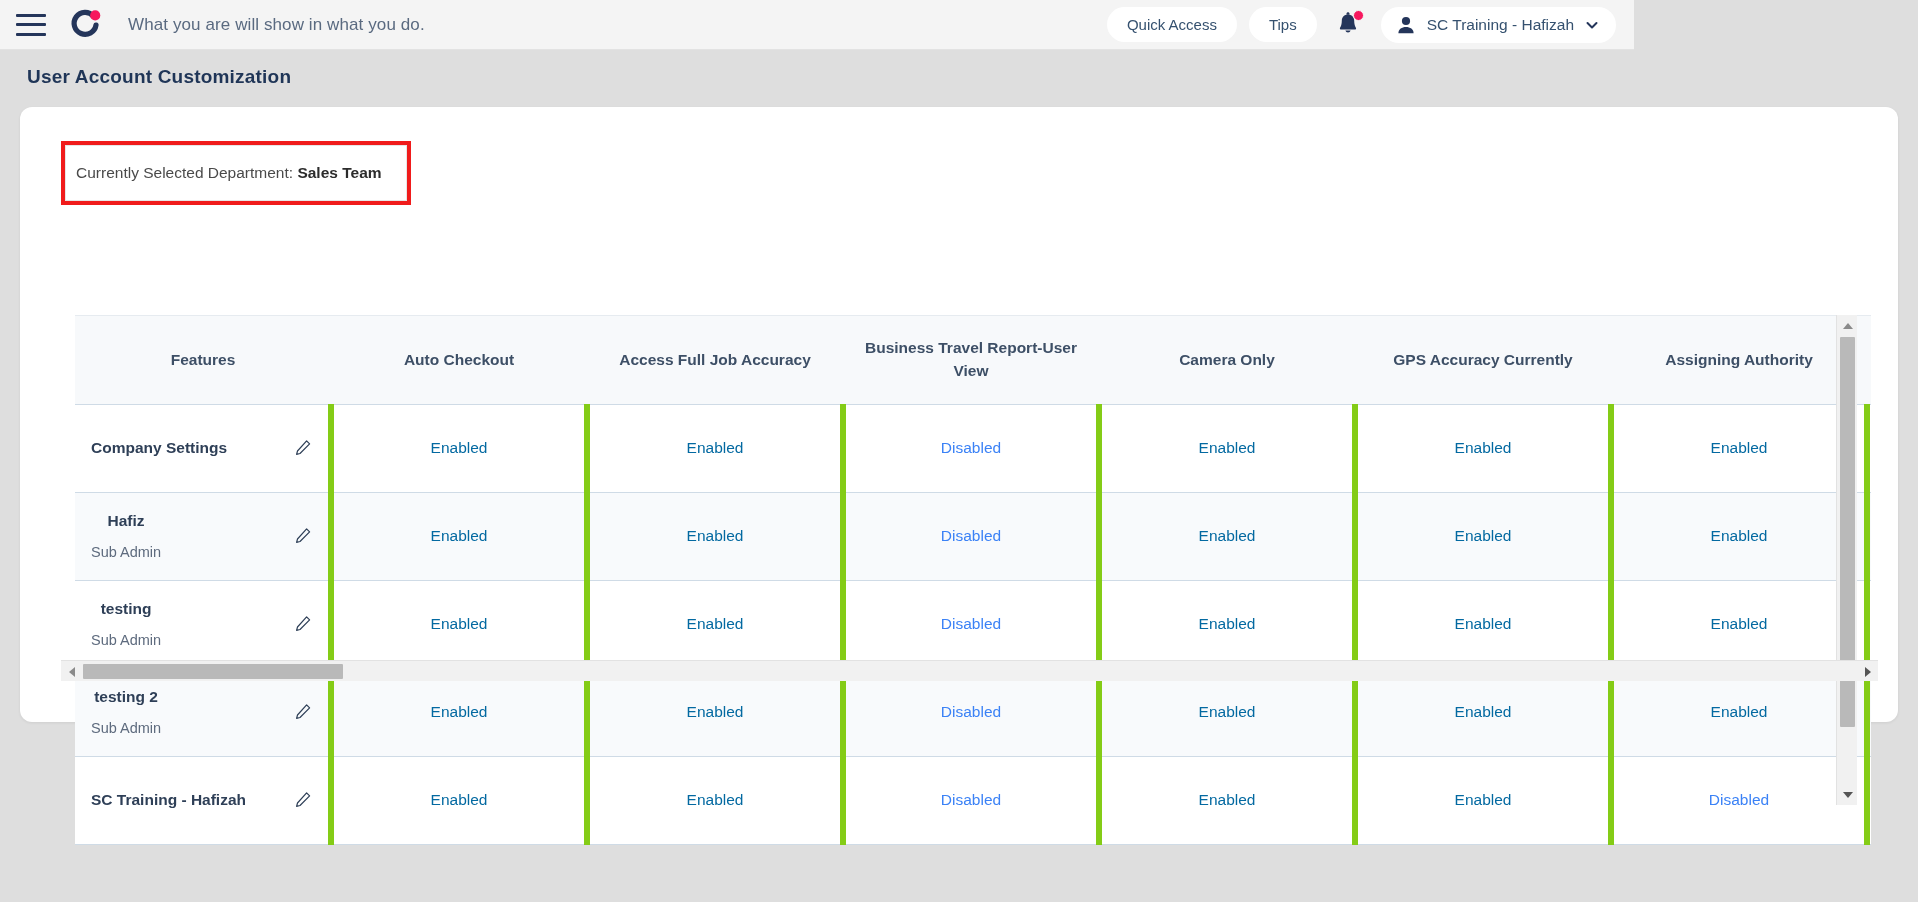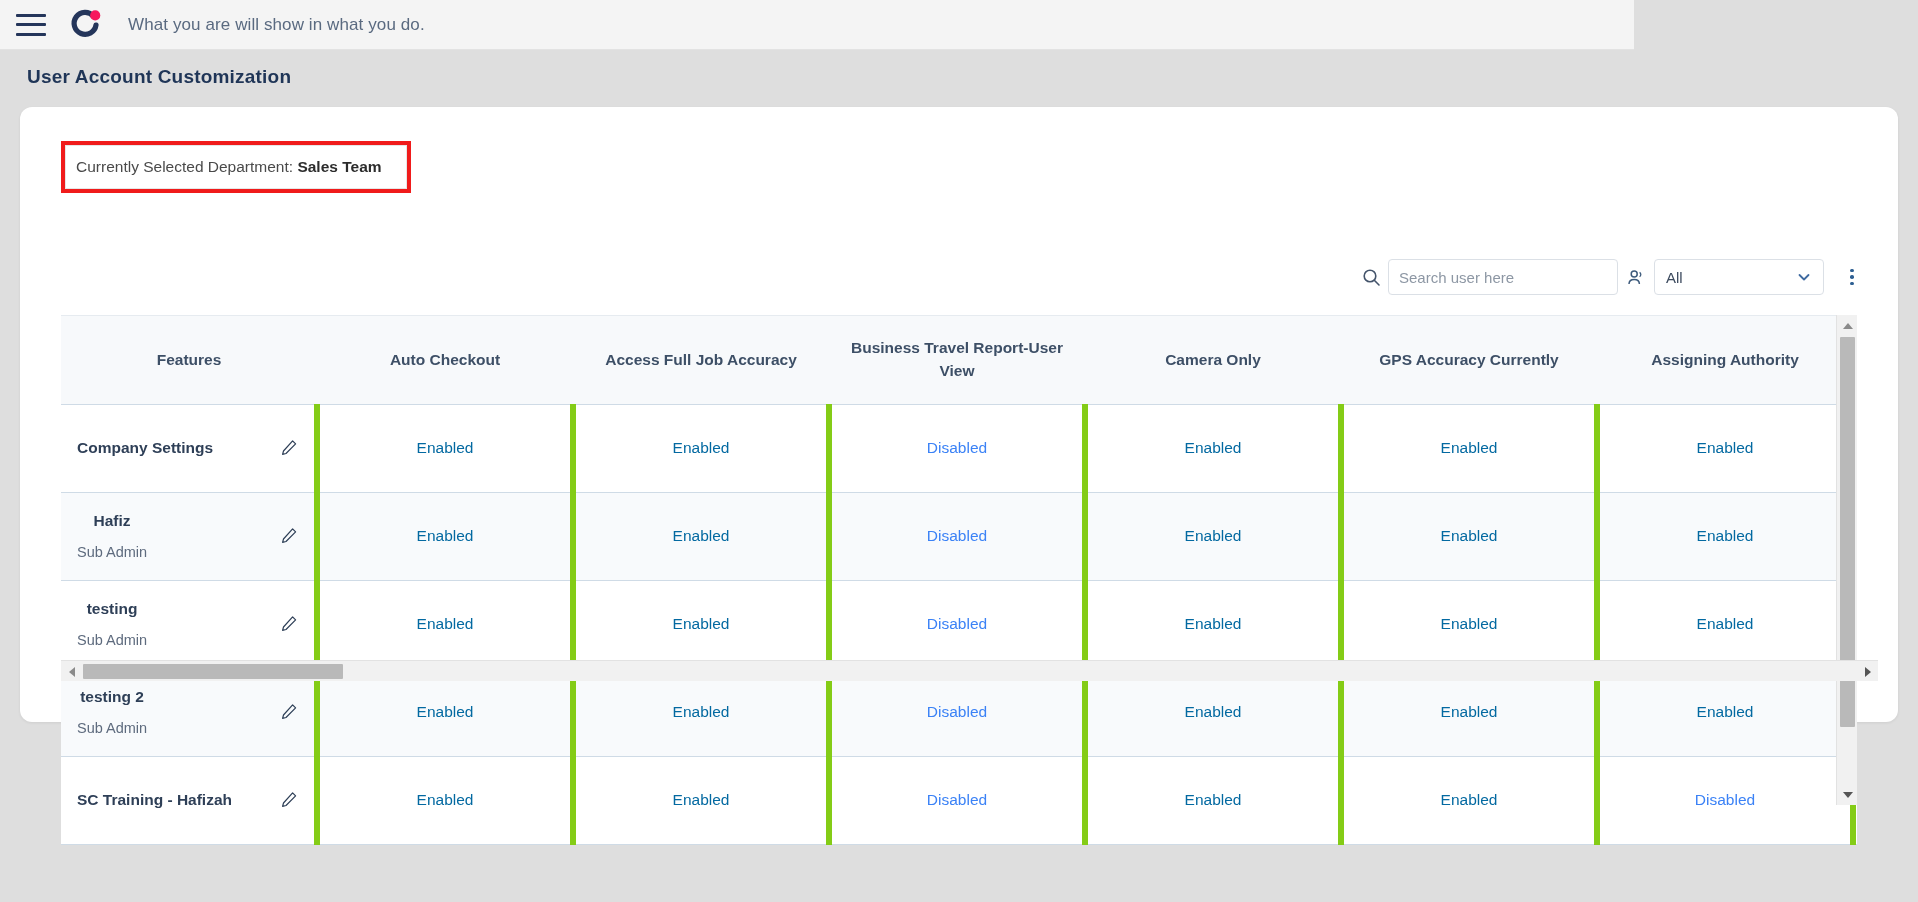--- a/index.html
+++ b/index.html
@@ -65,21 +65,21 @@
   .card {
     position: absolute; left: 20px; top: 107px;
     width: 1878px; height: 615px;
     background: #ffffff; border-radius: 12px;
     box-shadow: 0 1px 3px rgba(0,0,0,.07);
   }
 
   
   .dept-highlight {
     position: absolute; left: 41px; top: 34px;
-    width: 350px; height: 52px;
+    width: 350px; height: 64px;
     border: 4px solid #f01b1b;
     display: flex; align-items: center;
   }
   .dept-inner {
     background: #fff; width: 100%; height: 100%;
     display: flex; align-items: center; padding-left: 10px;
     border: 1px solid #e6e6e6;
   }
   .dept-text { font-size: 15.5px; color: #4a4a4a; white-space: nowrap; }
   .dept-text b { color: #2c2c2c; font-weight: bold; }
@@ -107,21 +107,21 @@
   }
   .kebab {
     margin-left: 18px; width: 20px; height: 26px;
     display: flex; flex-direction: column; align-items: center;
     justify-content: center; gap: 3px; cursor: pointer;
   }
   .kebab i { width: 3.5px; height: 3.5px; background: #2e5f92; border-radius: 50%; display: block; }
 
   
   .table-viewport {
-    position: absolute; left: 41px; top: 208px;
+    position: absolute; left: 55px; top: 208px;
     width: 1796px; height: 584px;
     overflow: hidden;
     border-top: 1px solid #e6ebf0;
   }
   table.feat {
     border-collapse: collapse;
     width: 2000px;
     table-layout: fixed;
   }
   table.feat th {
@@ -203,63 +203,56 @@
 
   <div class="logo">
     <svg width="34" height="34" viewBox="0 0 34 34">
       <path d="M25.5 8.2 A11 11 0 1 0 28 17" fill="none" stroke="#24355a" stroke-width="5.2" stroke-linecap="round"></path>
       <circle cx="27.2" cy="7.4" r="5.1" fill="#f7185e"></circle>
     </svg>
   </div>
 
   <div class="brand-tagline">What you are will show in what you do.</div>
 
+  <div class="topbar-right">
+    <div class="pill">Quick Access</div>
+    <div class="pill">Tips</div>
+
+    <div class="bell-wrap">
+      <svg width="26" height="28" viewBox="0 0 26 28">
+        <path d="M13 4.5c-3.7 0-6.2 2.8-6.2 6.3 0 5.3-1.9 6.6-1.9 7.8 0 .6.5 1 1.1 1h14c .6 0 1.1-.4 1.1-1 0-1.2-1.9-2.5-1.9-7.8 0-3.5-2.5-6.3-6.2-6.3z" fill="#24355a"></path>
+        <path d="M13 2.2c-.8 0-1.5.6-1.5 1.4v1.2h3V3.6c0-.8-.7-1.4-1.5-1.4z" fill="#24355a"></path>
+        <path d="M10.4 20.6a2.7 2.7 0 0 0 5.2 0z" fill="#24355a"></path>
+      </svg>
+      <span class="bell-dot"></span>
+    </div>
+
+    <div class="user-pill">
+      <svg width="22" height="22" viewBox="0 0 22 22">
+        <circle cx="11" cy="7" r="4.1" fill="#24355a"></circle>
+        <path d="M3.4 19.2c0-4 3.4-6.2 7.6-6.2s7.6 2.2 7.6 6.2z" fill="#24355a"></path>
+      </svg>
+      <span class="user-name">SC Training - Hafizah</span>
+      <svg width="16" height="16" viewBox="0 0 16 16">
+        <path d="M3.5 6 L8 10.5 L12.5 6" fill="none" stroke="#24355a" stroke-width="2" stroke-linecap="round" stroke-linejoin="round"></path>
+      </svg>
+    </div>
+  </div>
 </div>
 
 <div class="page-title">User Account Customization</div>
 
 <div class="card">
 
   <div class="dept-highlight">
     <div class="dept-inner">
       <span class="dept-text"><span>Currently Selected Department: </span><b>Sales Team</b></span>
     </div>
   </div>
 
-  <div class="toolbar-right">
-    <div class="search-icon-box">
-      <svg width="19" height="19" viewBox="0 0 19 19">
-        <circle cx="8" cy="8" r="5.8" fill="none" stroke="#44546b" stroke-width="1.6"></circle>
-        <line x1="12.3" y1="12.3" x2="17" y2="17" stroke="#44546b" stroke-width="1.6" stroke-linecap="round"></line>
-      </svg>
-    </div>
-
-    <input class="search-input" type="text" placeholder="Search user here" value="" style="">
-
-    <div class="people-icon-box">
-      <svg width="20" height="19" viewBox="0 0 20 19">
-        <circle cx="8.2" cy="6" r="3" fill="none" stroke="#3e5b7c" stroke-width="1.5"></circle>
-        <path d="M3 16c0-3 2.4-4.6 5.2-4.6S13.4 13 13.4 16" fill="none" stroke="#3e5b7c" stroke-width="1.5"></path>
-        <path d="M13.6 4.4a2.6 2.6 0 0 1 0 4.4" fill="none" stroke="#3e5b7c" stroke-width="1.3"></path>
-      </svg>
-    </div>
-
-    <div class="select-box">
-      <span>All</span>
-      <svg width="16" height="16" viewBox="0 0 16 16">
-        <path d="M3.5 6 L8 10.5 L12.5 6" fill="none" stroke="#3f6aa0" stroke-width="1.8" stroke-linecap="round" stroke-linejoin="round"></path>
-      </svg>
-    </div>
-
-    <div class="kebab">
-      <i></i>
-      <i></i>
-      <i></i>
-    </div>
-  </div>
 
   <div class="table-viewport">
     <table class="feat">
       <thead>
         <tr>
           <th class="col-features">Features</th>
           <th class="dcol">Auto Checkout</th>
           <th class="dcol">Access Full Job Accuracy</th>
           <th class="dcol">Business Travel Report-User View</th>
           <th class="dcol">Camera Only</th>

